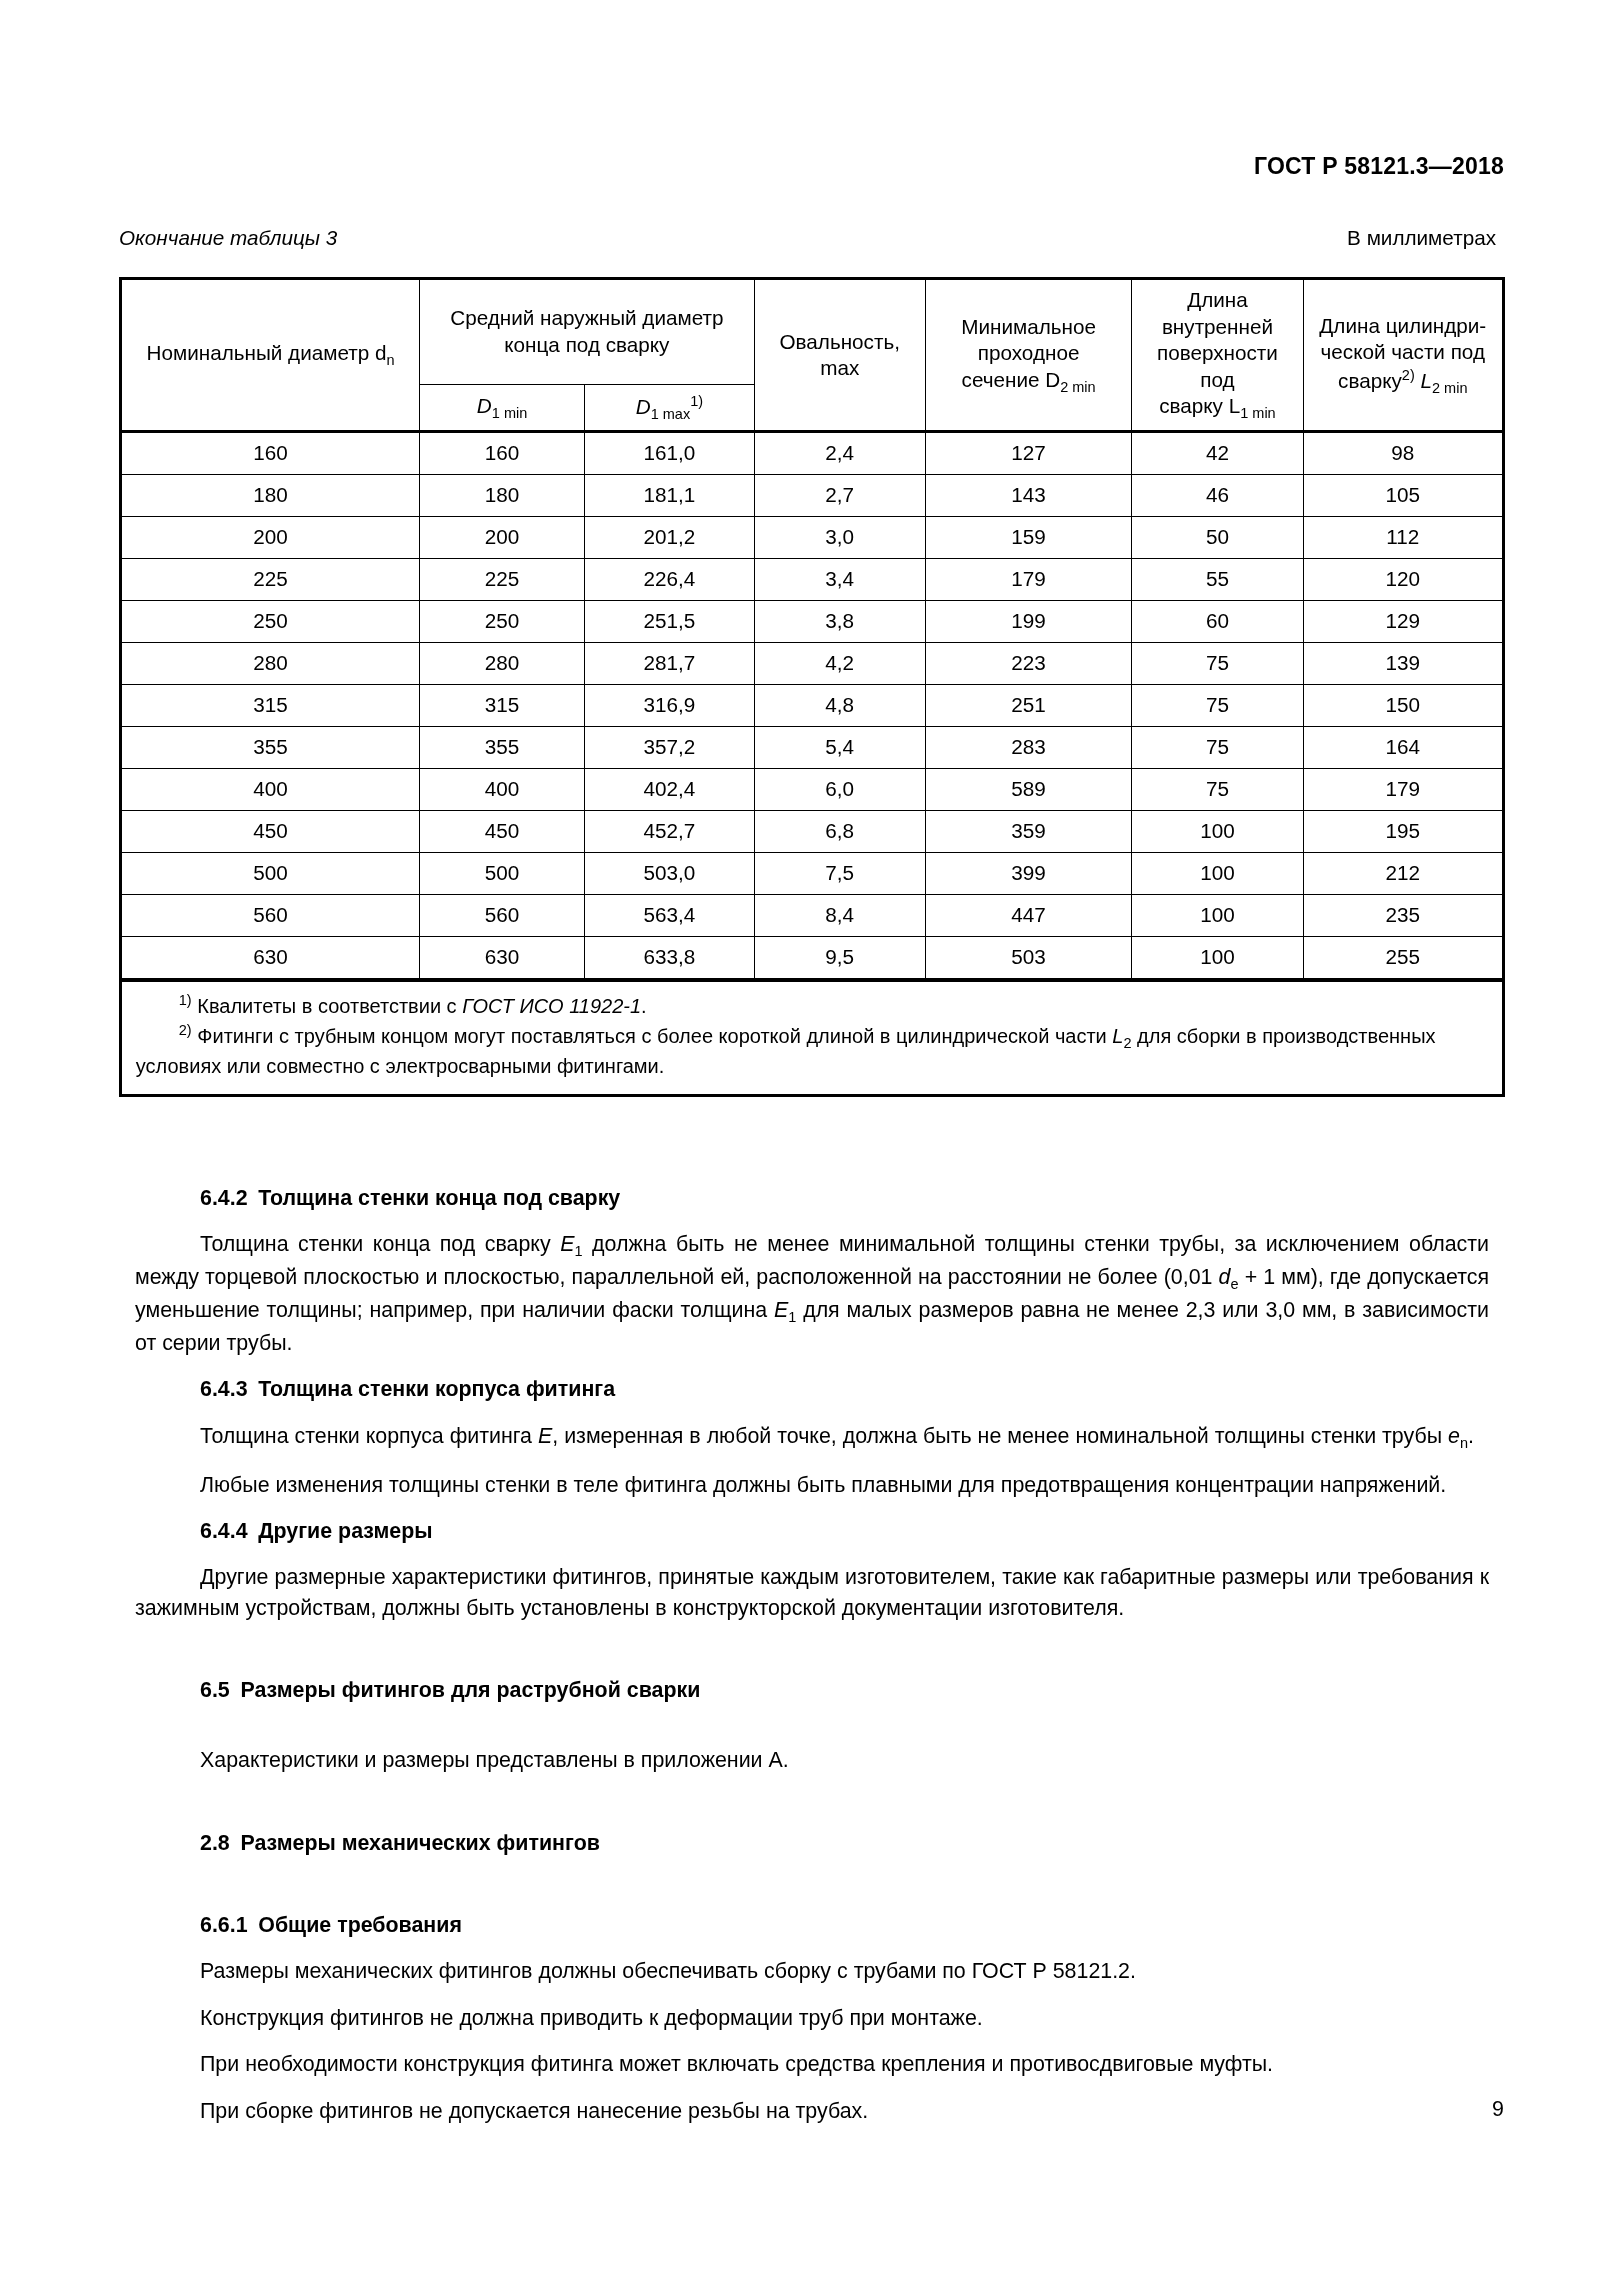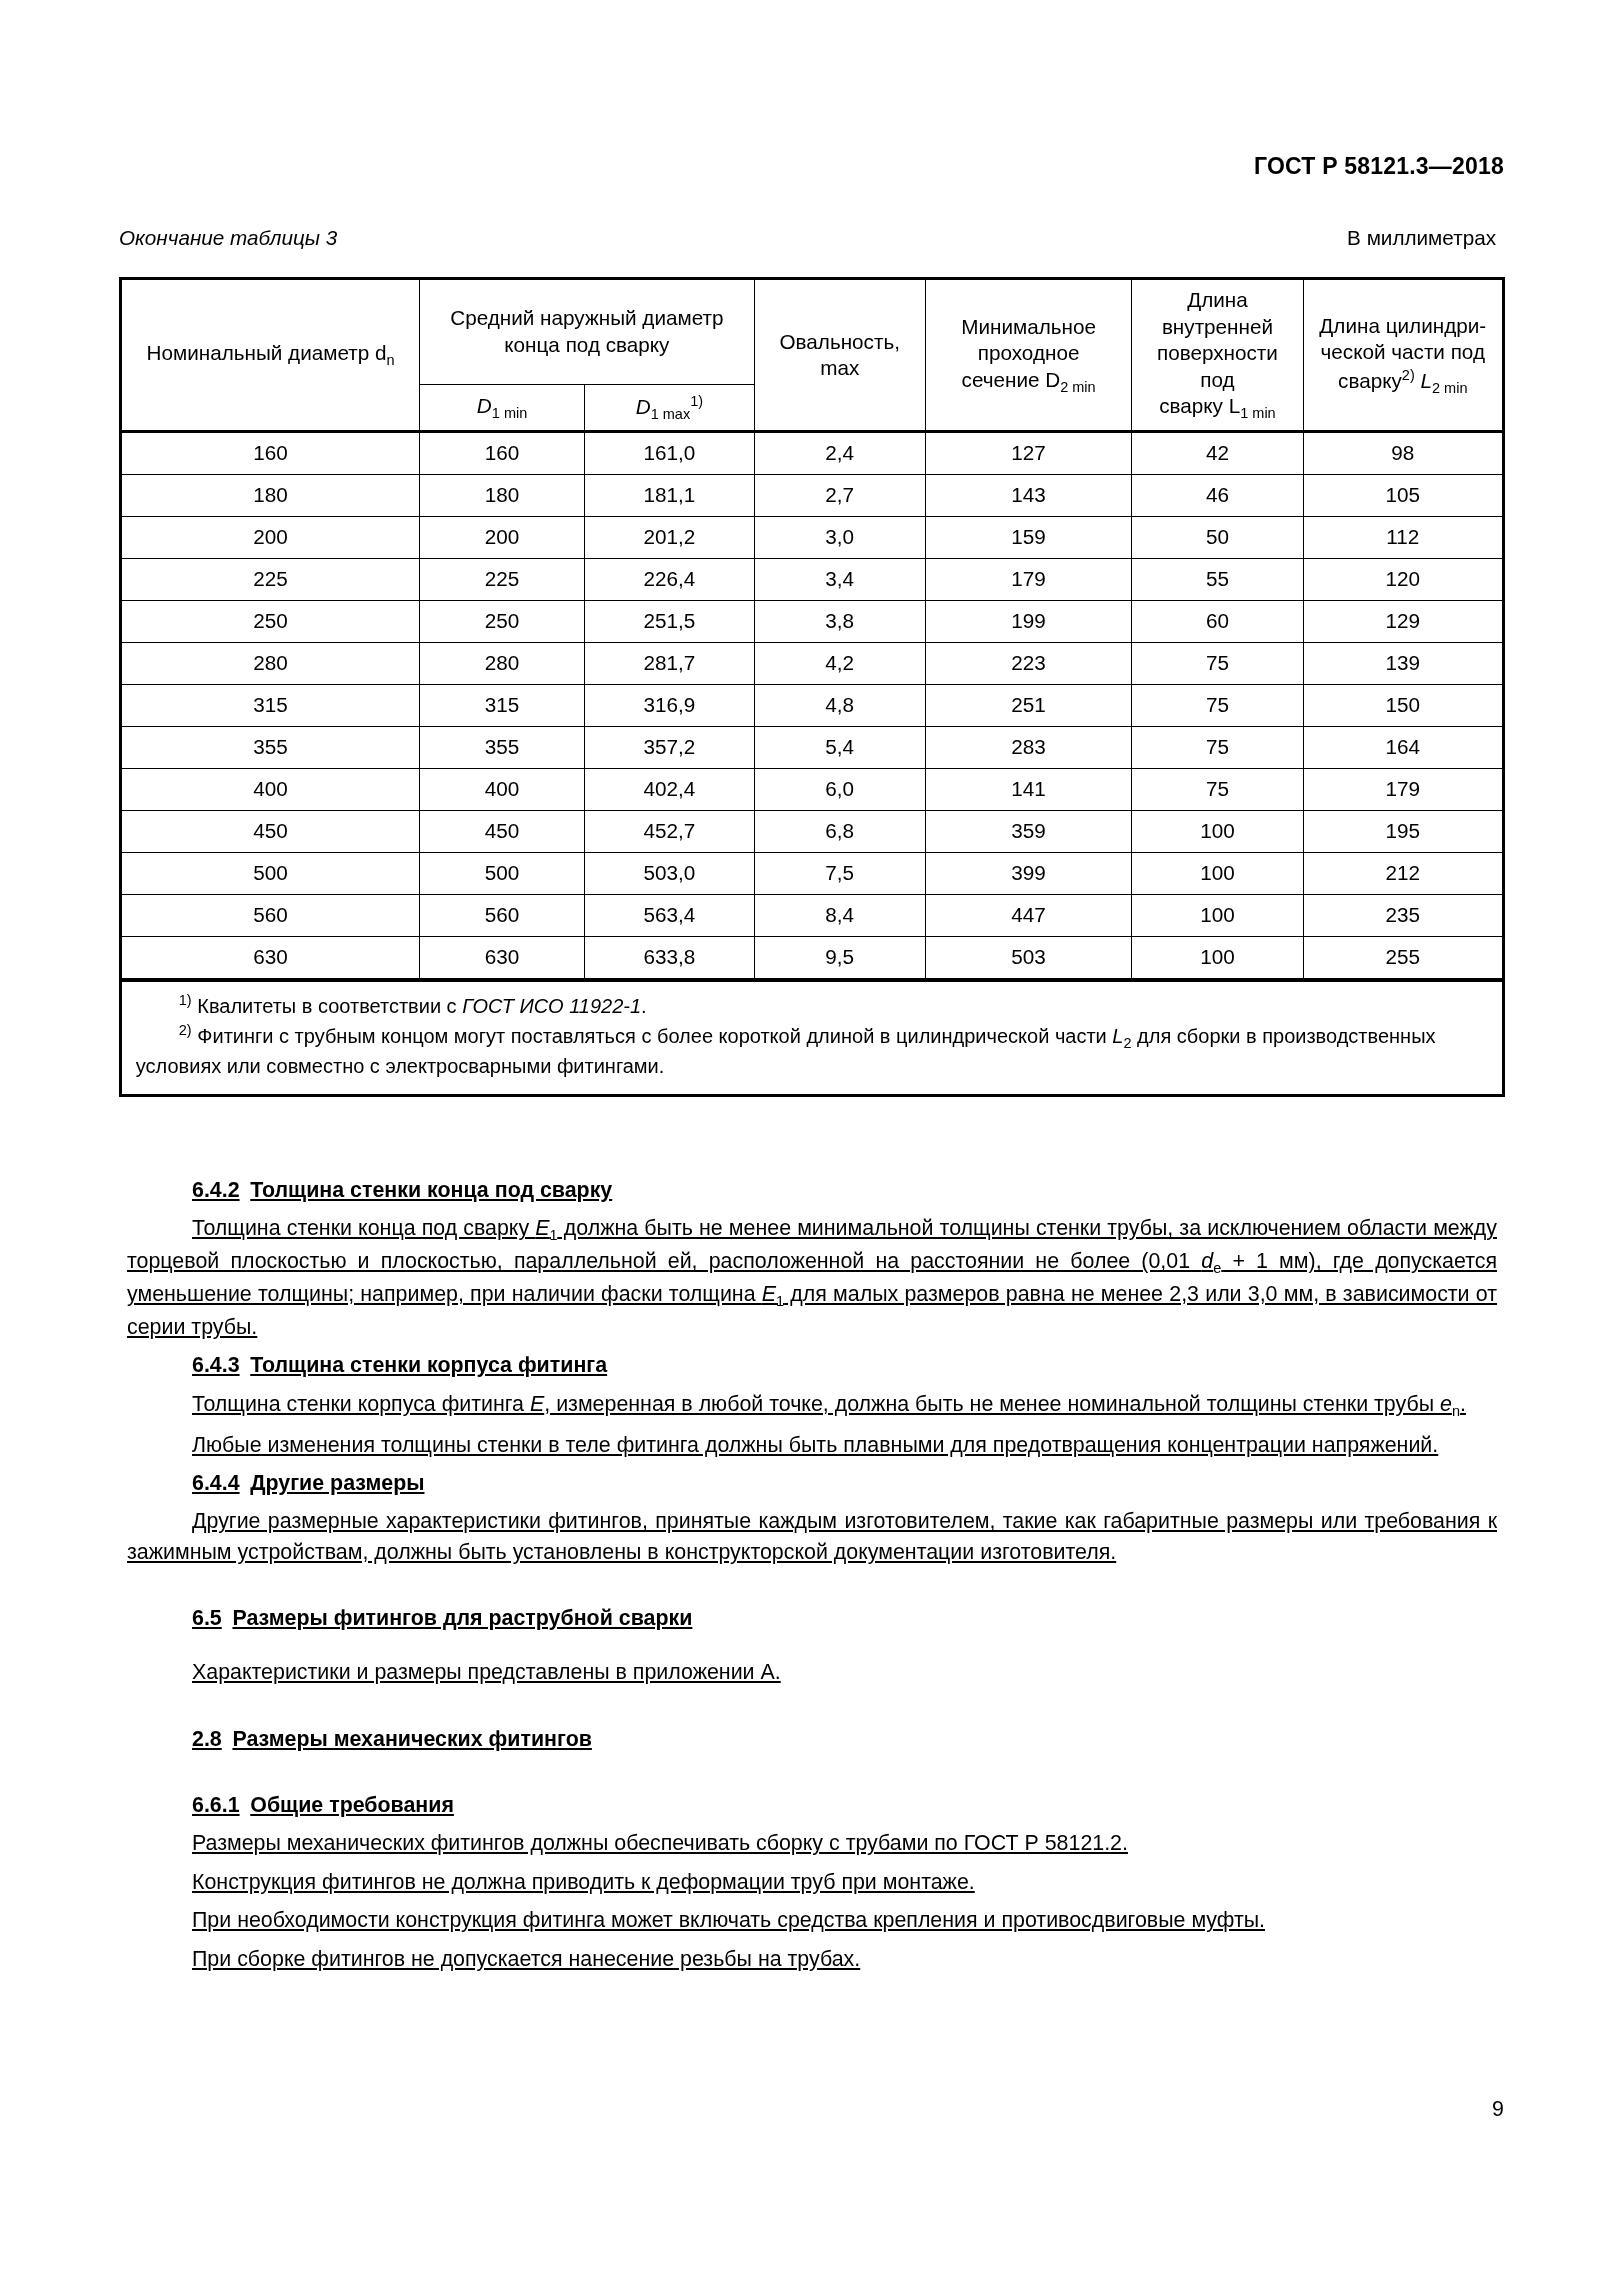--- a/index.html
+++ b/index.html
@@ -127,22 +127,21 @@
   .body {
     position: absolute;
     left: 119px;
     width: 1386px;
     top: 1167px;
     font-size: 21.4px;
     line-height: 1.42;
     text-align: justify;
   }
   .body p {
-    margin: 8px;
-    text-decoration: underline;
+    margin: 16px;
   }
   .h-num {
     font-weight: bold;
     margin: 0;
     text-indent: 65px;
   }
   .h-num .gap { display: inline-block; width: 10.7px; }
   .para {
     text-indent: 65px;
     margin: 0;
@@ -291,21 +290,21 @@
             <td>5,4</td>
             <td>283</td>
             <td>75</td>
             <td class=" thick-right">164</td>
           </tr>
           <tr>
             <td class=" thick-left">400</td>
             <td>400</td>
             <td>402,4</td>
             <td>6,0</td>
-            <td>141</td>
+            <td>589</td>
             <td>75</td>
             <td class=" thick-right">179</td>
           </tr>
           <tr>
             <td class=" thick-left">450</td>
             <td>450</td>
             <td>452,7</td>
             <td>6,8</td>
             <td>359</td>
             <td>100</td>

